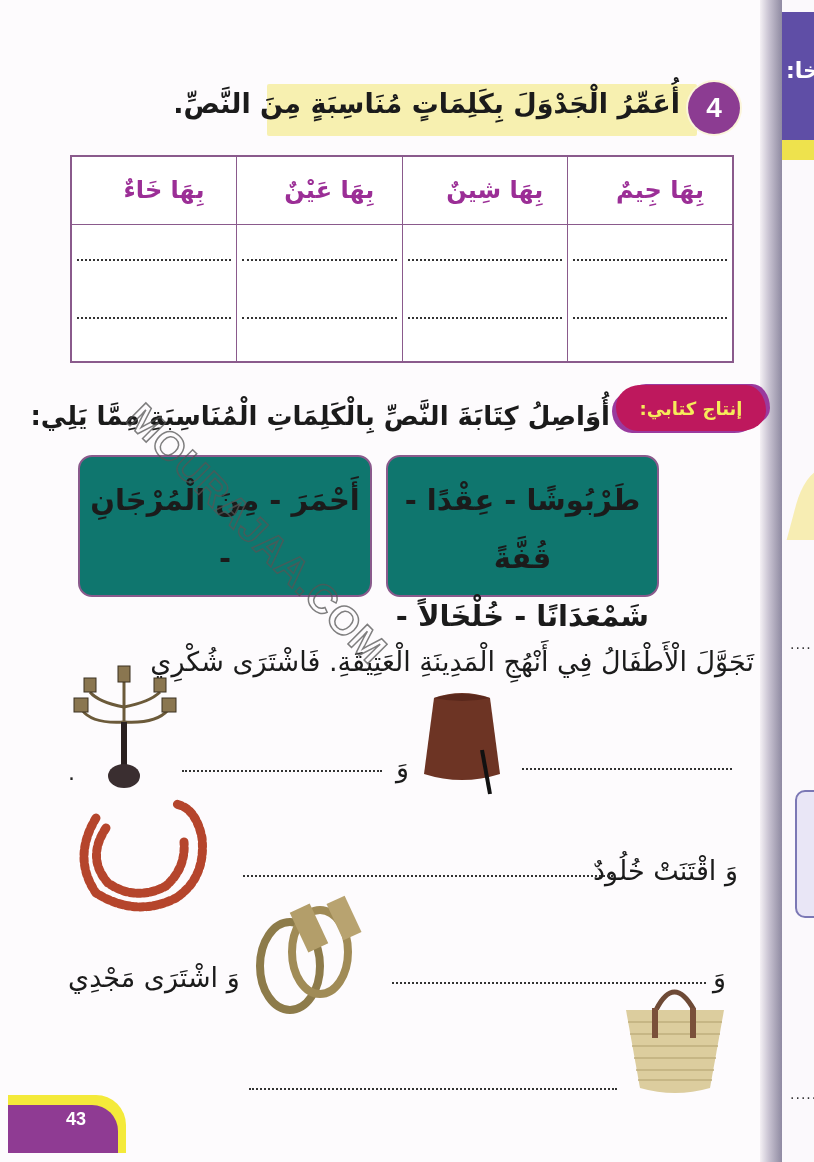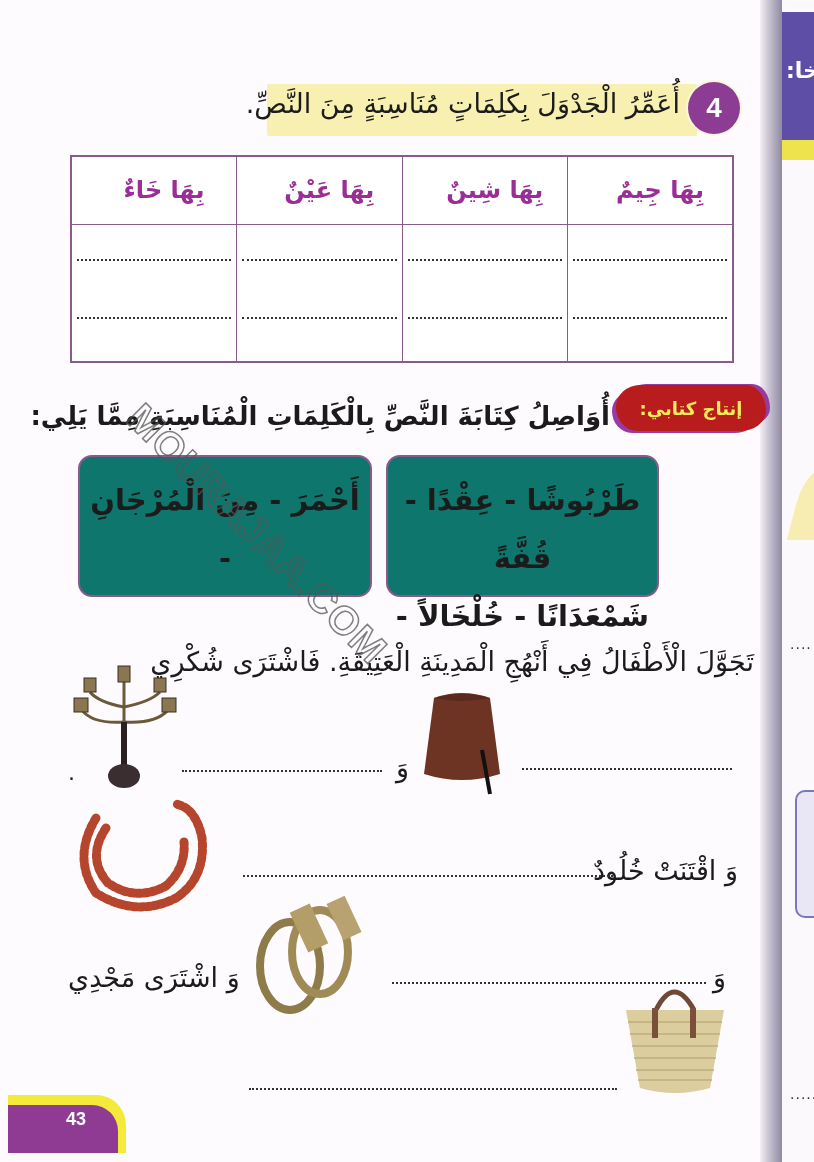--- a/index.html
+++ b/index.html
@@ -14,37 +14,37 @@
     .next-tab-yellow { position: absolute; left: 782px; top: 140px; width: 32px; height: 20px; background: #eee24d; }
     .next-tab-text { position: absolute; left: 786px; top: 58px; color: #fff; font-size: 22px; font-weight: bold; direction: rtl; }
     .next-yellow-shape { position: absolute; left: 796px; top: 470px; width: 30px; height: 70px; background: #f6eaa0; border-radius: 50% 0 0 0; transform: skewX(-15deg); opacity: .8; }
     .next-dots { position: absolute; left: 790px; font-size: 14px; letter-spacing: 1px; color: #333; }
     .next-box { position: absolute; left: 795px; top: 790px; width: 22px; height: 128px; border: 2px solid #7b78b5; border-radius: 10px 0 0 10px; background: #e9e6f6; }
 
     
     .ex-head { position: absolute; left: 266px; top: 82px; width: 476px; height: 58px; direction: rtl; }
     .ex-head-band { position: absolute; right: 45px; top: 2px; width: 430px; height: 52px; background: #f7f0b0; border-radius: 2px; }
     .ex-num { position: absolute; right: 2px; top: 0; width: 52px; height: 52px; border-radius: 50%; background: #8c3c92; color: #fff; font-family: "Liberation Sans", sans-serif; font-weight: bold; font-size: 28px; display: flex; align-items: center; justify-content: center; box-shadow: 0 0 0 2px #fbf5da; }
-    .ex-text { position: absolute; right: 62px; top: 6px; font-size: 27px; color: #1b1b1b; white-space: nowrap; font-family: "DejaVu Sans", sans-serif; }
+    .ex-text { position: absolute; right: 62px; top: 6px; font-size: 27px; color: #1b1b1b; white-space: nowrap; font-family: "DejaVu Sans", sans-serif; font-weight: bold; }
 
     
     .word-table { position: absolute; left: 70px; top: 155px; width: 664px; height: 208px; border: 2px solid #8a5a8c; border-collapse: collapse; direction: rtl; background: #fff; }
     .word-table th, .word-table td { border: 1.5px solid #8a5a8c; width: 25%; }
     .word-table th { height: 68px; color: #9b2e96; font-size: 24px; font-weight: bold; text-align: center; padding-left: 20px; }
     .word-table td { height: 138px; vertical-align: top; padding: 0 5px; }
     .dotline { display: block; border-bottom: 2px dotted #333; height: 36px; margin-bottom: 0; }
     .dotline.first { margin-top: 0; }
     .dotline.second { margin-top: 22px; }
 
     
     .watermark { position: absolute; left: 150px; top: 395px; transform: rotate(45deg); transform-origin: left top; font-family: "Liberation Sans", sans-serif; font-weight: bold; font-size: 40px; letter-spacing: 1px; color: transparent; -webkit-text-stroke: 1.5px #555; opacity: 0.75; white-space: nowrap; }
 
     
     .prod-head { position: absolute; left: 90px; top: 375px; width: 690px; height: 70px; direction: rtl; }
-    .cloud-badge { position: absolute; right: 14px; top: 10px; width: 150px; height: 46px; background: #b91c1c; border-radius: 24px 20px 26px 22px / 22px 26px 20px 24px; box-shadow: 6px -3px 0 -2px #9a3a9e, -6px 4px 0 -2px #9a3a9e; color: #f6ec5a; font-size: 18px; font-weight: bold; display: flex; align-items: center; justify-content: center; }
+    .cloud-badge { position: absolute; right: 14px; top: 10px; width: 150px; height: 46px; background: #be185d; border-radius: 24px 20px 26px 22px / 22px 26px 20px 24px; box-shadow: 6px -3px 0 -2px #9a3a9e, -6px 4px 0 -2px #9a3a9e; color: #f6ec5a; font-size: 18px; font-weight: bold; display: flex; align-items: center; justify-content: center; }
     .prod-text { position: absolute; right: 170px; top: 12px; font-size: 26px; color: #1b1b1b; white-space: nowrap; font-weight: bold; margin-top: 14px; }
 
     
     .word-box { position: absolute; top: 455px; height: 142px; background: #0f766e; border: 2px solid #8a5a8c; border-radius: 14px; direction: rtl; font-size: 29px; font-weight: bold; color: #1b1b1b; text-align: center; padding-top: 14px; line-height: 58px; }
     .word-box.right { left: 386px; width: 273px; }
     .word-box.left { left: 78px; width: 294px; }
 
     
     .intro-line { position: absolute; right: 60px; top: 638px; font-size: 27px; direction: rtl; white-space: nowrap; color: #1b1b1b; margin-top: 8px; }
     .fill { position: absolute; border-bottom: 2px dotted #333; height: 2px; }

